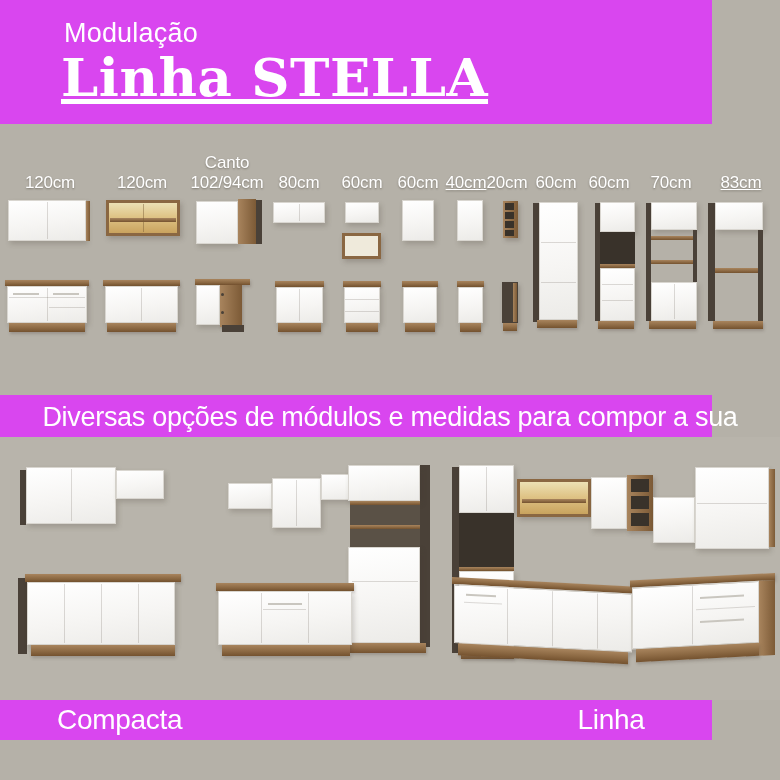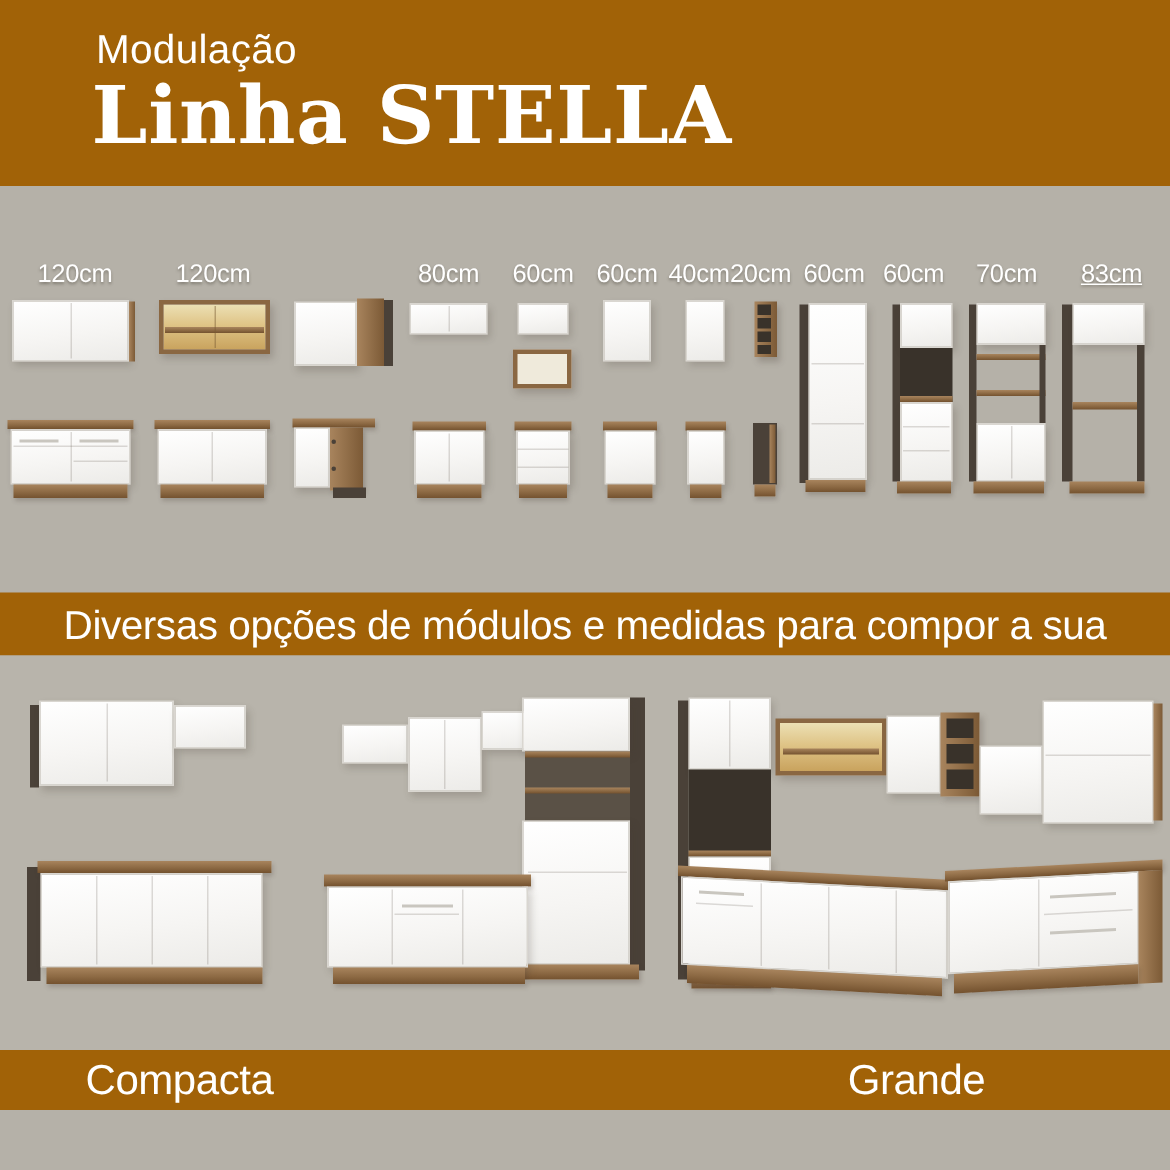--- a/index.html
+++ b/index.html
@@ -1,23 +1,23 @@
 <!DOCTYPE html>
 <html><head>
 <meta charset="utf-8">
 <style>
   html,body{margin:0;padding:0;}
   .page{position:relative;width:780px;height:780px;overflow:hidden;
         font-family:"Liberation Sans",sans-serif;background:#b5b1a8;}
   .abs{position:absolute;}
   
-  .band{position:absolute;left:0;width:780px;background:#a16207;}
+  .band{position:absolute;left:0;width:712px;background:#d946ef;}
   
   .eyebrow{color:#fff;font-size:27px;letter-spacing:.2px;}
-  .title{color:#fff;font-family:"DejaVu Serif",serif;font-weight:700;font-size:53px;letter-spacing:.5px;}
+  .title{color:#fff;font-family:"DejaVu Serif",serif;font-weight:700;font-size:53px;letter-spacing:.5px;text-decoration:underline;}
   
   .szlabel{position:absolute;text-align:center;color:#fff;font-size:17px;line-height:20px;
            letter-spacing:-.2px;text-shadow:0 1px 2px rgba(60,55,45,.45);}
   
   .m{position:absolute;}
   .wf{position:absolute;background:linear-gradient(172deg,#ffffff 0%,#f6f5f3 55%,#ecebe8 100%);
       border:1px solid #d9d6d0;box-shadow:2px 3px 5px rgba(70,60,50,.22);box-sizing:border-box;}
   .wood{position:absolute;background:linear-gradient(180deg,#a8845d 0%,#8d6a44 55%,#74522f 100%);
         box-shadow:1px 2px 3px rgba(70,60,50,.25);}
   .woodv{position:absolute;background:linear-gradient(90deg,#a8845d,#7c5a36);}
@@ -42,24 +42,28 @@
 
   <div class="band" style="top:0;height:124px;">
     <div class="abs eyebrow" style="left:64px;top:18px;">Modulação</div>
     <div class="abs title" style="left:61px;top:46px;">Linha STELLA</div>
   </div>
 
   <div class="abs" style="left:0;top:124px;width:780px;height:271px;background:#b5b1a8;">
 
     <div class="szlabel" style="left:10px;top:49px;width:80px;">120cm</div>
     <div class="szlabel" style="left:102px;top:49px;width:80px;">120cm</div>
+    <div class="szlabel" style="left:182px;top:29px;width:90px;">
+      <span>Canto</span><br>
+      <span>102/94cm</span>
+    </div>
     <div class="szlabel" style="left:259px;top:49px;width:80px;">80cm</div>
     <div class="szlabel" style="left:322px;top:49px;width:80px;">60cm</div>
     <div class="szlabel" style="left:378px;top:49px;width:80px;">60cm</div>
-    <div class="szlabel" style="left:426px;top:49px;width:80px;">40cm</div>
+    <div class="szlabel" style="left:426px;top:49px;width:80px;text-decoration:underline;">40cm</div>
     <div class="szlabel" style="left:467px;top:49px;width:80px;">20cm</div>
     <div class="szlabel" style="left:516px;top:49px;width:80px;">60cm</div>
     <div class="szlabel" style="left:569px;top:49px;width:80px;">60cm</div>
     <div class="szlabel" style="left:631px;top:49px;width:80px;">70cm</div>
     <div class="szlabel" style="left:701px;top:49px;width:80px;text-decoration:underline;">83cm</div>
 
     <div class="m" style="left:8px;top:76px;width:82px;height:41px;">
       <div class="wf" style="left:0;top:0;width:78px;height:41px;"></div>
       <div class="vs" style="left:39px;"></div>
       <div class="woodv" style="right:0;top:1px;width:4px;height:40px;"></div>
@@ -290,17 +294,17 @@
         <div class="hdl" style="left:70px;top:20px;width:44px;"></div>
         <div class="hdl" style="left:70px;top:44px;width:44px;"></div>
         <div class="woodv" style="left:129px;top:7px;width:16px;height:75px;"></div>
         <div class="wood" style="left:6px;top:69px;width:123px;height:13px;"></div>
       </div>
     </div>
   </div>
 
   <div class="band" style="top:700px;height:40px;">
     <div class="klabel" style="left:57px;top:4px;width:120px;">Compacta</div>
-    <div class="klabel" style="left:551px;top:4px;width:120px;">Grande</div>
+    <div class="klabel" style="left:551px;top:4px;width:120px;">Linha</div>
   </div>
 
   <div class="abs" style="left:0;top:740px;width:780px;height:40px;background:#b5b1a8;"></div>
 </div>
 
 </body></html>

